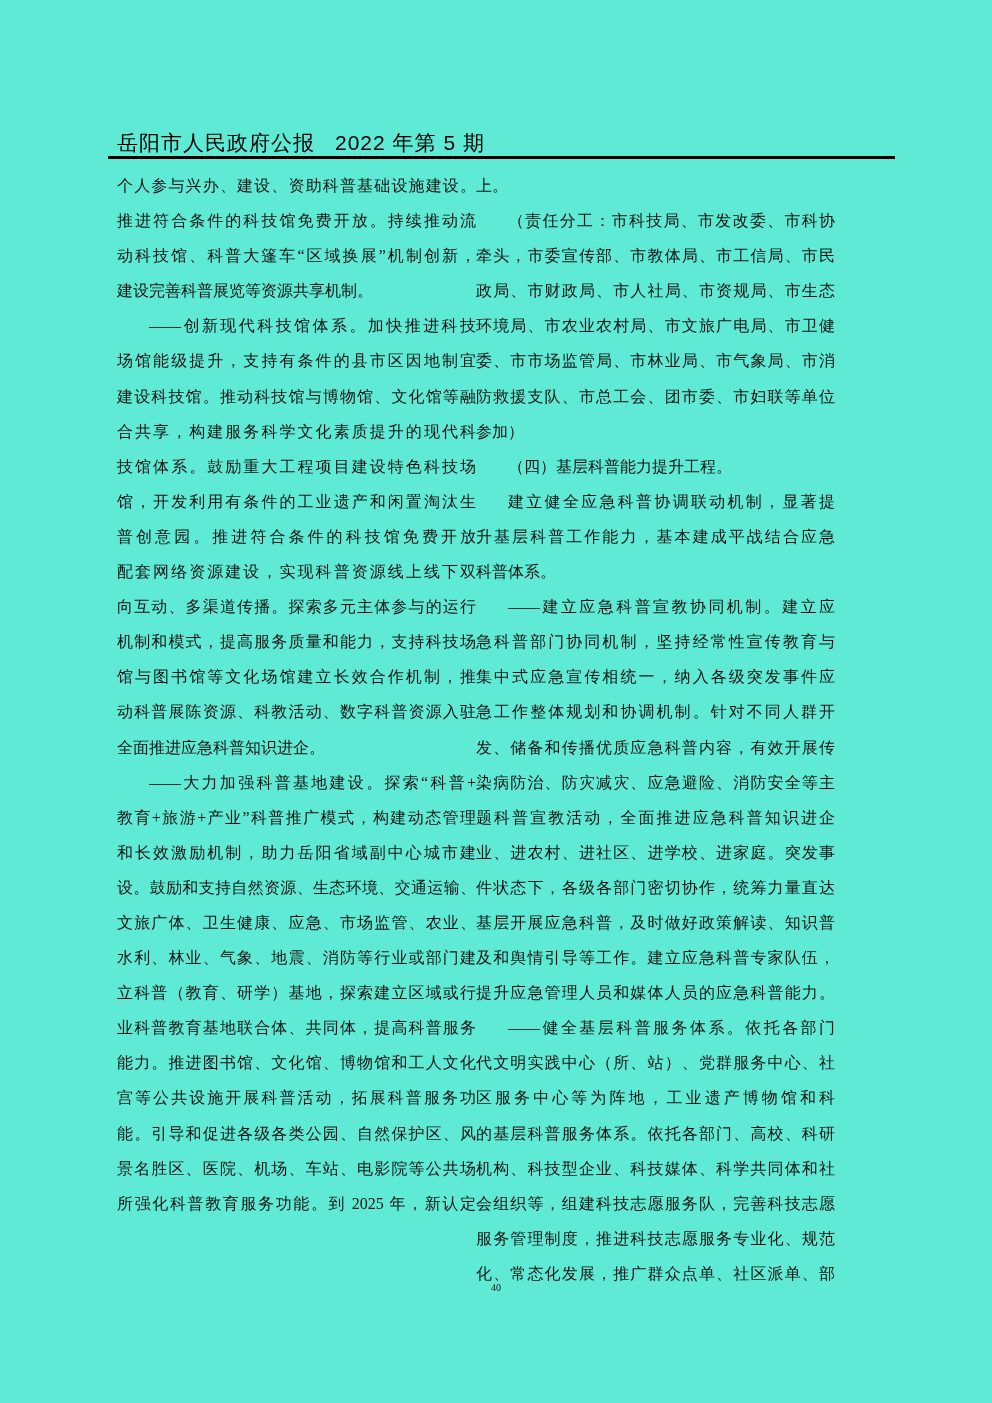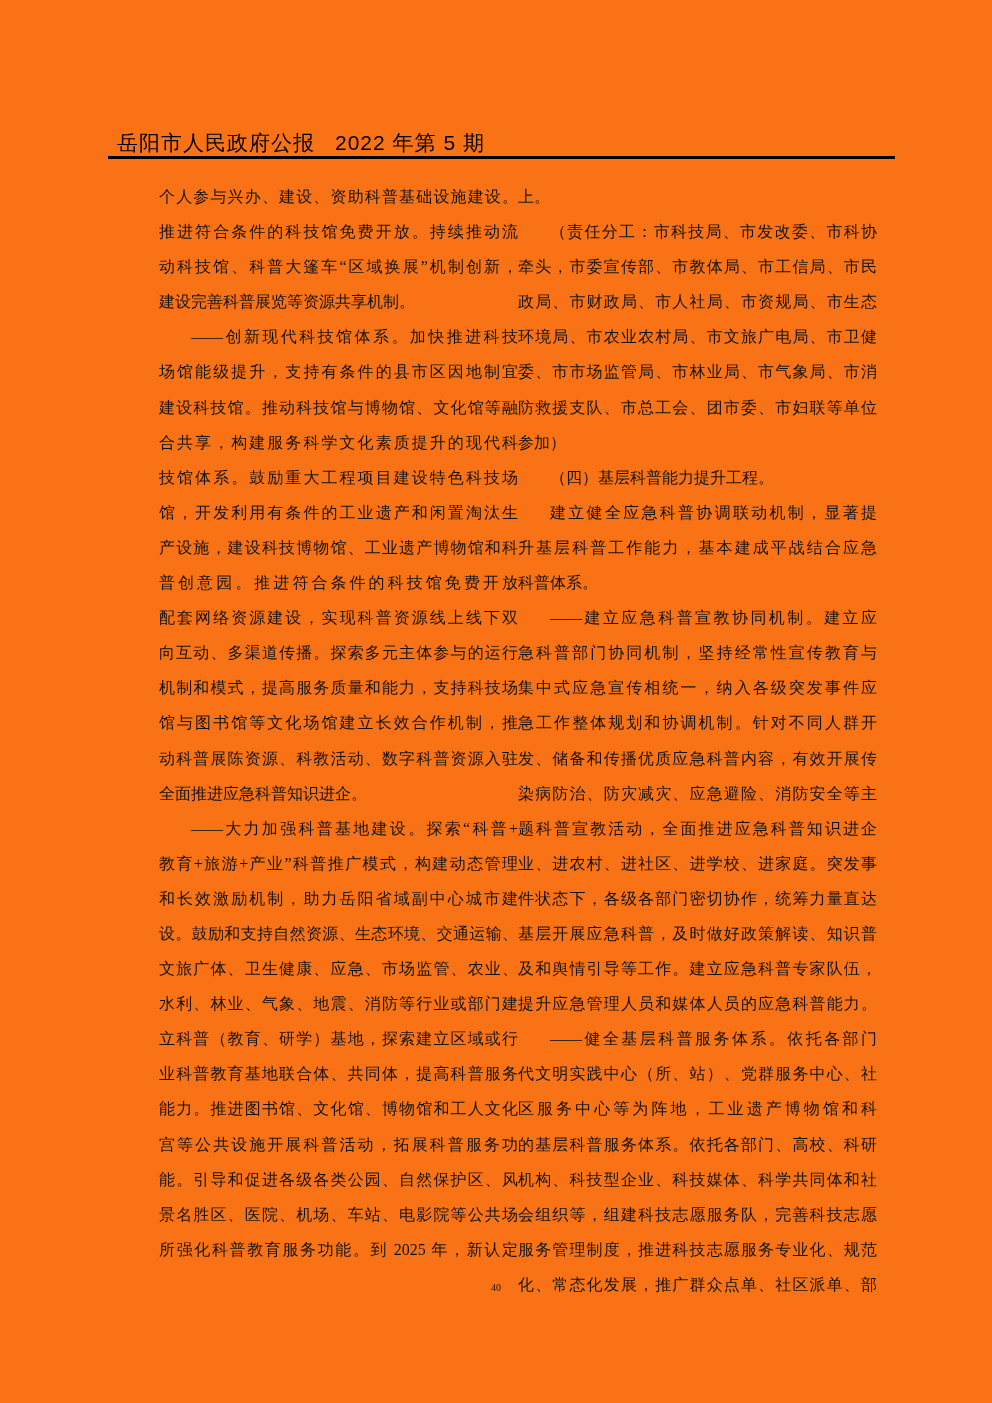--- a/index.html
+++ b/index.html
@@ -4,21 +4,21 @@
 <style>
   html, body {
     margin: 0;
     padding: 0;
     background: #ffffff;
   }
   .page {
     position: relative;
     width: 992px;
     height: 1403px;
-    background: #f97316;
+    background: #5eead4;
     color: #111111;
     font-family: "Liberation Serif", "DejaVu Serif", serif;
     overflow: hidden;
   }
   .header {
     position: absolute;
     left: 117px;
     top: 129px;
     font-family: "Liberation Sans", "DejaVu Sans", sans-serif;
     font-size: 21px;
@@ -34,24 +34,24 @@
     position: absolute;
     left: 108px;
     top: 156px;
     width: 787px;
     height: 3px;
     background: #000000;
   }
   .content {
     position: absolute;
     left: 117px;
-    top: 179px;
+    top: 168px;
     width: 760px;
     display: flex;
-    justify-content: flex-end;
+    justify-content: flex-start;
   }
   .column {
     width: 359px;
     font-size: 16px;
     color: #141414;
   }
   .line {
     height: 35.1px;
     line-height: 35.1px;
     white-space: nowrap;
@@ -89,21 +89,20 @@
         <div class="line j">个人参与兴办、建设、资助科普基础设施建设。</div>
         <div class="line j">推进符合条件的科技馆免费开放。持续推动流</div>
         <div class="line j">动科技馆、科普大篷车“区域换展”机制创新，</div>
         <div class="line">建设完善科普展览等资源共享机制。</div>
         <div class="line j ind">——创新现代科技馆体系。加快推进科技</div>
         <div class="line j">场馆能级提升，支持有条件的县市区因地制宜</div>
         <div class="line j">建设科技馆。推动科技馆与博物馆、文化馆等融</div>
         <div class="line j">合共享，构建服务科学文化素质提升的现代科</div>
         <div class="line j">技馆体系。鼓励重大工程项目建设特色科技场</div>
         <div class="line j">馆，开发利用有条件的工业遗产和闲置淘汰生</div>
-        <div class="line j">产设施，建设科技博物馆、工业遗产博物馆和科</div>
         <div class="line j">普创意园。推进符合条件的科技馆免费开放</div>
         <div class="line j">配套网络资源建设，实现科普资源线上线下双</div>
         <div class="line j">向互动、多渠道传播。探索多元主体参与的运行</div>
         <div class="line j">机制和模式，提高服务质量和能力，支持科技场</div>
         <div class="line j">馆与图书馆等文化场馆建立长效合作机制，推</div>
         <div class="line j">动科普展陈资源、科教活动、数字科普资源入驻</div>
         <div class="line">全面推进应急科普知识进企。</div>
         <div class="line j ind">——大力加强科普基地建设。探索“科普+</div>
         <div class="line j">教育+旅游+产业”科普推广模式，构建动态管理</div>
         <div class="line j">和长效激励机制，助力岳阳省域副中心城市建</div>

